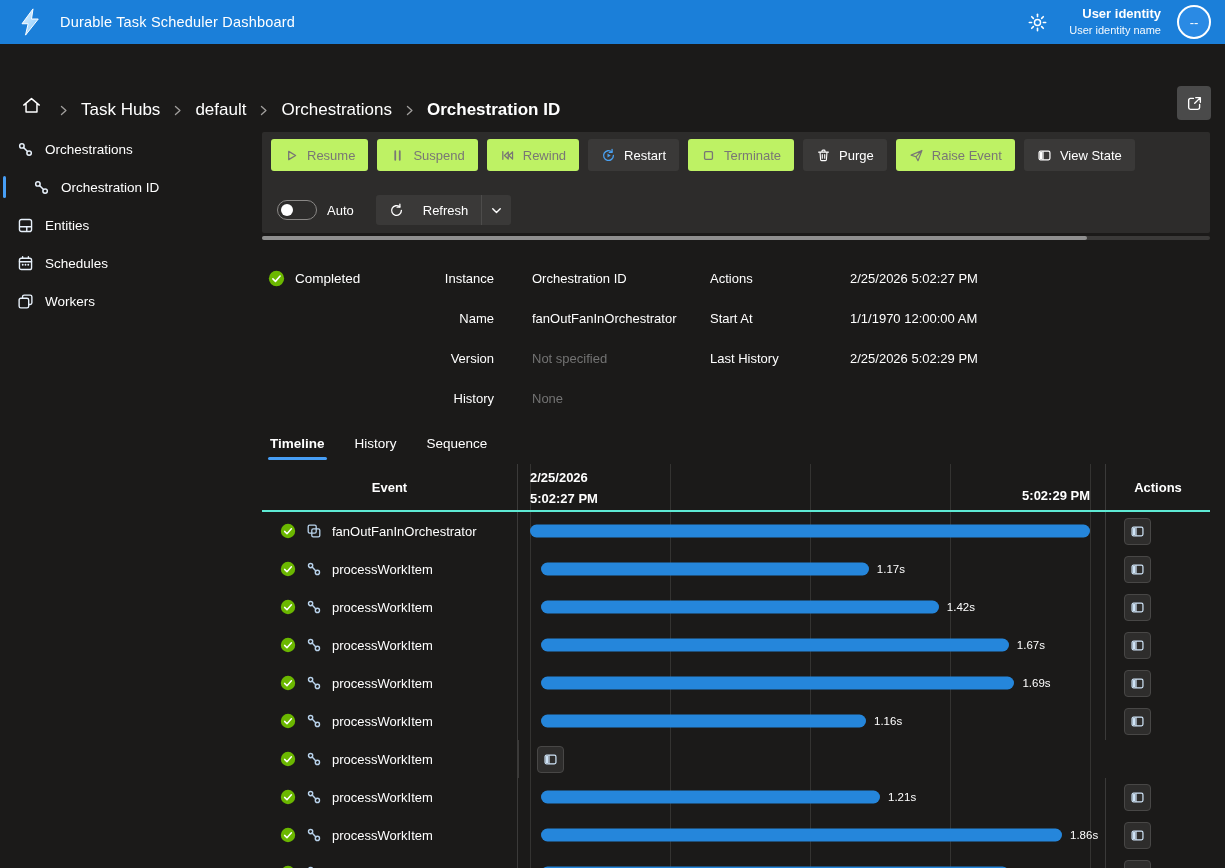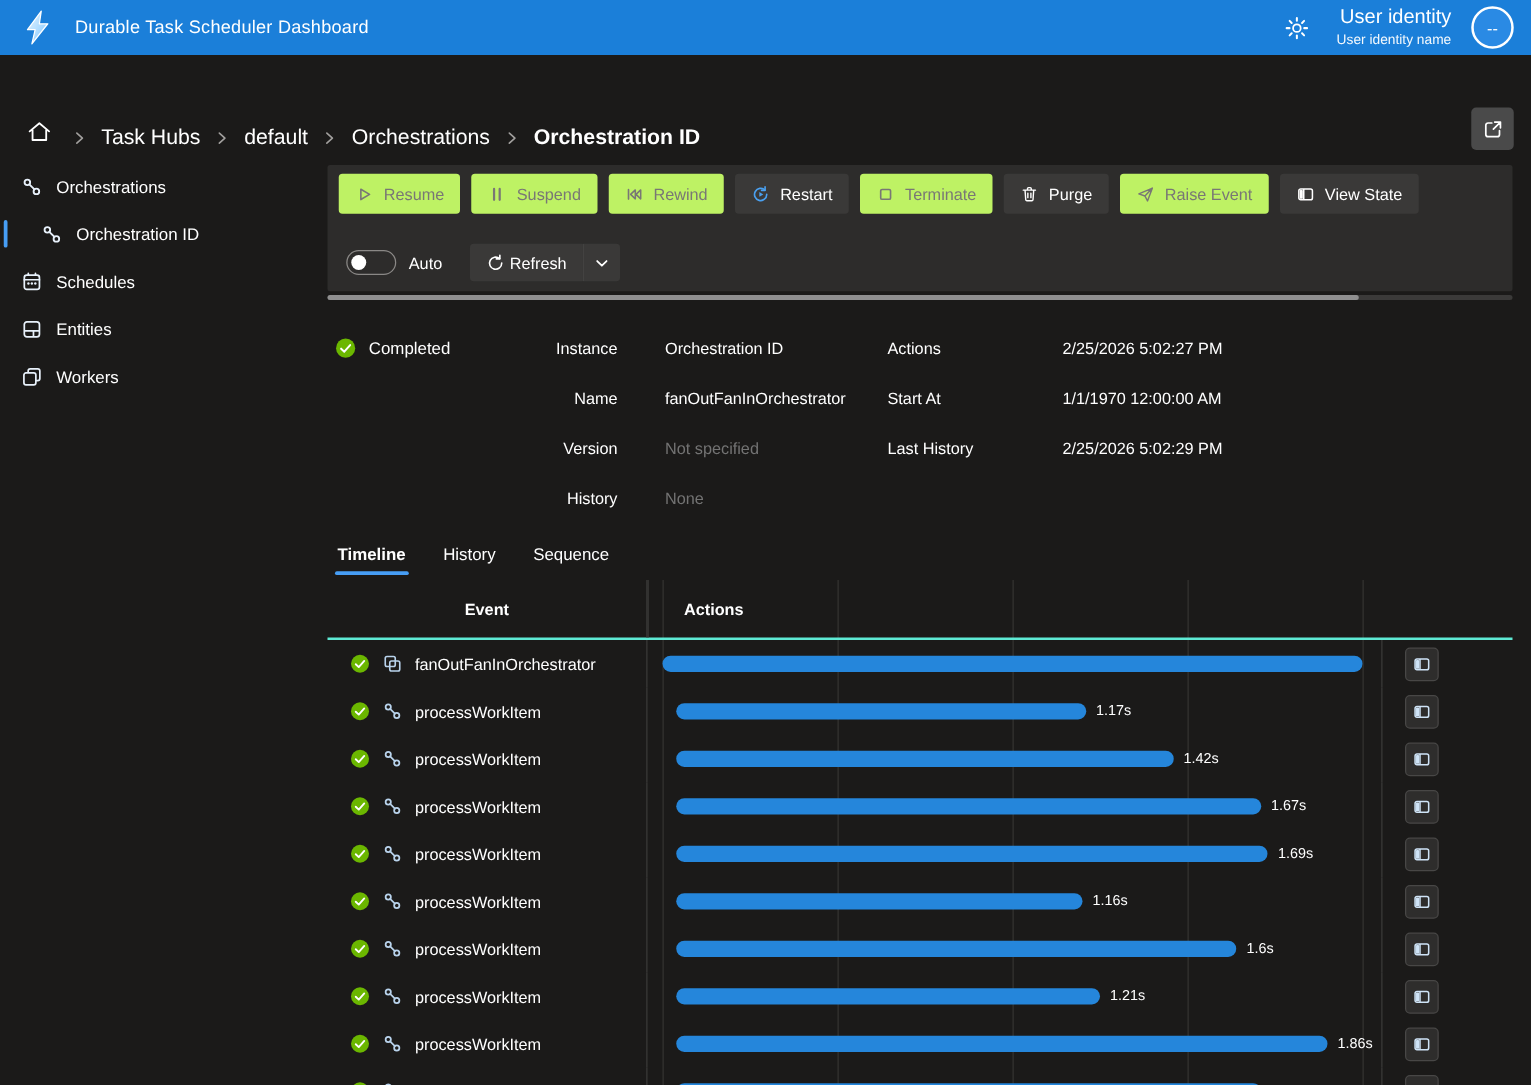--- a/index.html
+++ b/index.html
@@ -10,21 +10,21 @@
   button{font-family:inherit}
 
   
   .topbar{height:44px;background:#1b7fd9;display:flex;align-items:center;padding:0 14px 0 16px;gap:14px}
   .logo{width:30px;height:30px}
   .app-title{font-size:14.5px;letter-spacing:.2px}
   .topbar-right{margin-left:auto;display:flex;align-items:center;gap:16px}
   .gear-btn{width:32px;height:32px;background:transparent;border:none;color:#fff;display:flex;align-items:center;justify-content:center;cursor:pointer}
   .gear-btn .icon{width:19px;height:19px}
   .user-block{text-align:right;line-height:1.3}
-  .user-id{font-size:16px;font-weight:400}
+  .user-id{font-size:13px;font-weight:700}
   .user-name{font-size:11px;opacity:.95}
   .avatar{width:34px;height:34px;border-radius:50%;border:2px solid #fff;background:#2a8ae4;display:flex;align-items:center;justify-content:center;font-size:13px;cursor:pointer}
 
   
   .crumbbar{height:76px;display:flex;align-items:flex-end;padding:0 14px 0 16px;gap:8px}
   .home-btn{width:30px;height:30px;background:none;border:none;color:#fff;display:flex;align-items:center;justify-content:center;cursor:pointer}
   .home-btn .icon{width:21px;height:21px}
   .crumb{font-size:17px;cursor:pointer;white-space:nowrap}
   .crumb.current{font-weight:700}
   .crumb-chev{width:13px;height:13px;color:#a19f9d;margin:0 3px}
@@ -46,21 +46,21 @@
   .toolbar{background:#2d2c2b;border-radius:2px;padding:7px 9px 8px}
   .tb-row{display:flex;gap:9px}
   .tb-btn{display:inline-flex;align-items:center;gap:8px;height:32px;padding:0 13px;border:none;border-radius:3px;background:#3a3938;color:#fff;font-size:13px;cursor:pointer;white-space:nowrap}
   .tb-btn.disabled{background:#bef264;color:#797775;cursor:default}
   .tb-btn .icon{width:15px;height:15px}
   .tb-row2{display:flex;align-items:center;gap:10px;margin-top:24px}
   .toggle{width:40px;height:20px;border:1px solid #8a8886;border-radius:10px;position:relative;margin-left:6px;cursor:pointer}
   .knob{position:absolute;left:3px;top:3px;width:12px;height:12px;border-radius:50%;background:#fff}
   .toggle-label{font-size:13px}
   .refresh-split{display:flex;margin-left:12px}
-  .refresh-main{display:inline-flex;align-items:center;gap:4px;height:30px;padding:0 13px;background:#3a3938;border:none;border-radius:3px 0 0 3px;color:#fff;font-size:13px;cursor:pointer}
+  .refresh-main{display:inline-flex;align-items:center;gap:19px;height:30px;padding:0 13px;background:#3a3938;border:none;border-radius:3px 0 0 3px;color:#fff;font-size:13px;cursor:pointer}
   .refresh-chev{width:30px;height:30px;background:#3a3938;border:none;border-left:1px solid #4d4c4b;border-radius:0 3px 3px 0;color:#fff;display:flex;align-items:center;justify-content:center;cursor:pointer}
   .refresh-main .icon,.refresh-chev .icon{width:15px;height:15px}
 
   .hscroll{height:4px;background:#3b3a39;border-radius:2px;position:relative;margin-top:3px;cursor:pointer}
   .hscroll .thumb{position:absolute;left:0;top:0;height:100%;width:87%;background:#8f8f8f;border-radius:2px}
 
   
   .details{display:flex;padding:18px 0 2px 6px}
   .status{width:140px;display:flex;align-items:center;gap:10px;height:40px;font-size:13.5px;flex:none}
   .status .icon{width:17px;height:17px}
@@ -210,38 +210,38 @@
             <circle cx="11.4" cy="11.4" r="2.1" fill="none" stroke="currentColor" stroke-width="1.4"></circle>
             <path d="M6.1 6.1 L9.9 9.9" stroke="currentColor" stroke-width="1.4" stroke-linecap="round"></path>
           </svg>
         </span>
         <span class="s-label">Orchestration ID</span>
       </div>
       <div class="side-item">
         <span class="selbar"></span>
         <span class="icon s-icon">
           <svg viewBox="0 0 16 16">
+            <rect x="2.3" y="2.3" width="11.4" height="11.4" rx="2" fill="none" stroke="currentColor" stroke-width="1.3"></rect>
+            <path d="M2.3 9.2 h11.4 M9.2 9.2 V13.7" stroke="currentColor" stroke-width="1.3" fill="none"></path>
+          </svg>
+        </span>
+        <span class="s-label">Entities</span>
+      </div>
+      <div class="side-item">
+        <span class="selbar"></span>
+        <span class="icon s-icon">
+          <svg viewBox="0 0 16 16">
             <rect x="2.3" y="3" width="11.4" height="10.7" rx="1.8" fill="none" stroke="currentColor" stroke-width="1.3"></rect>
             <path d="M2.3 6.4 h11.4 M5.3 3 V1.6 M10.7 3 V1.6" stroke="currentColor" stroke-width="1.3" stroke-linecap="round" fill="none"></path>
             <circle cx="5.4" cy="9.2" r=".9" fill="currentColor"></circle>
             <circle cx="8" cy="9.2" r=".9" fill="currentColor"></circle>
             <circle cx="10.6" cy="9.2" r=".9" fill="currentColor"></circle>
           </svg>
         </span>
         <span class="s-label">Schedules</span>
-      </div>
-      <div class="side-item">
-        <span class="selbar"></span>
-        <span class="icon s-icon">
-          <svg viewBox="0 0 16 16">
-            <rect x="2.3" y="2.3" width="11.4" height="11.4" rx="2" fill="none" stroke="currentColor" stroke-width="1.3"></rect>
-            <path d="M2.3 9.2 h11.4 M9.2 9.2 V13.7" stroke="currentColor" stroke-width="1.3" fill="none"></path>
-          </svg>
-        </span>
-        <span class="s-label">Entities</span>
       </div>
       <div class="side-item">
         <span class="selbar"></span>
         <span class="icon s-icon">
           <svg viewBox="0 0 16 16">
             <rect x="2" y="5" width="9" height="9" rx="1.6" fill="none" stroke="currentColor" stroke-width="1.3"></rect>
             <path d="M5.2 5 V3.6 A1.6 1.6 0 0 1 6.8 2 h5.6 A1.6 1.6 0 0 1 14 3.6 v5.6 a1.6 1.6 0 0 1-1.6 1.6 H11" fill="none" stroke="currentColor" stroke-width="1.3"></path>
           </svg>
         </span>
         <span class="s-label">Workers</span>
@@ -398,20 +398,27 @@
     <section class="table">
       <div class="gridlines" id="gridlines">
           <div class="gridline" style="left:268px"></div>
           <div class="gridline" style="left:408px"></div>
           <div class="gridline" style="left:548px"></div>
           <div class="gridline" style="left:688px"></div>
           <div class="gridline" style="left:828px"></div>
         </div>
       <div class="t-header">
         <div class="col-event th-event">Event</div>
+        <div class="col-chart">
+          <div class="axis-start">
+            <div>2/25/2026</div>
+            <div>5:02:27 PM</div>
+          </div>
+          <span class="axis-end">5:02:29 PM</span>
+        </div>
         <div class="col-actions th-actions">Actions</div>
       </div>
       <div id="t-rows">
           <div class="t-row">
             <div class="col-event t-event">
               <span class="icon">
                 <svg viewBox="0 0 16 16">
                   <circle cx="8" cy="8" r="7.2" fill="#6bb700"></circle>
                   <path d="M4.6 8.4 L7 10.7 L11.4 5.7" fill="none" stroke="#fff" stroke-width="1.5" stroke-linecap="round" stroke-linejoin="round"></path>
                 </svg>
@@ -613,24 +620,20 @@
                 </svg>
               </span>
               <span class="icon type-icon">
                 <svg viewBox="0 0 16 16">
                   <circle cx="4.6" cy="4.6" r="2.1" fill="none" stroke="currentColor" stroke-width="1.4"></circle>
                   <circle cx="11.4" cy="11.4" r="2.1" fill="none" stroke="currentColor" stroke-width="1.4"></circle>
                   <path d="M6.1 6.1 L9.9 9.9" stroke="currentColor" stroke-width="1.4" stroke-linecap="round"></path>
                 </svg>
               </span>
               <span class="t-name">processWorkItem</span>
-            </div>
-            <div class="col-chart t-chart">
-              <div class="bar" style="left:23.200000000000003px;width:448px"></div>
-              <span class="dur" style="left:479.2px">1.6s</span>
             </div>
             <div class="col-actions t-actions">
               <button class="row-action">
                 <span class="icon">
                   <svg viewBox="0 0 16 16">
                     <rect x="2.2" y="3.4" width="11.6" height="9.2" rx="1.6" fill="none" stroke="currentColor" stroke-width="1.3"></rect>
                     <path d="M6.4 3.4 V12.6" stroke="currentColor" stroke-width="1.3" fill="none"></path>
                     <rect x="3" y="4.2" width="2.6" height="7.6" rx=".6" fill="currentColor"></rect>
                   </svg>
                 </span>

